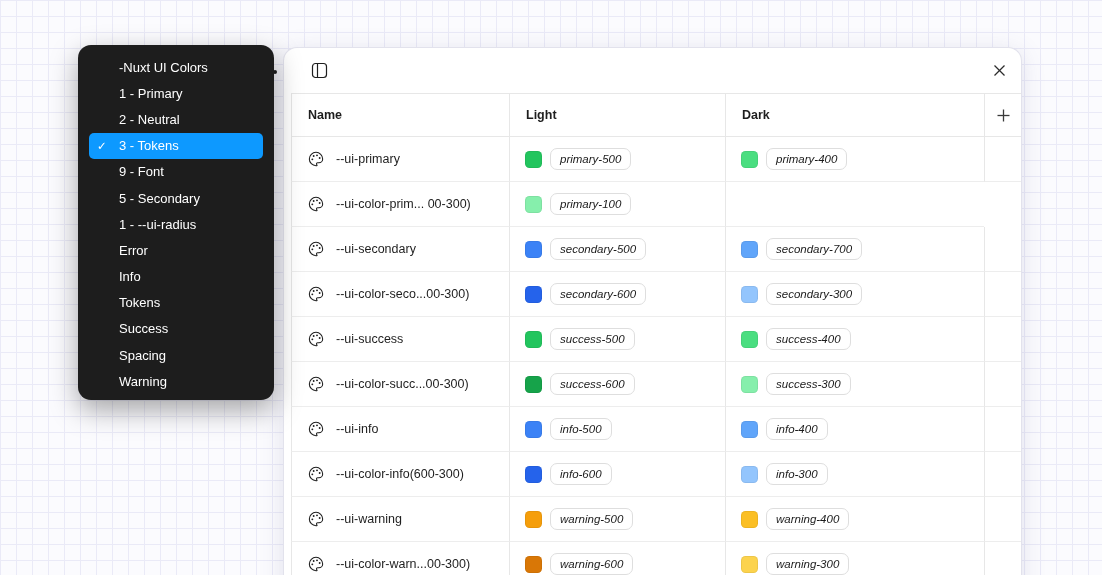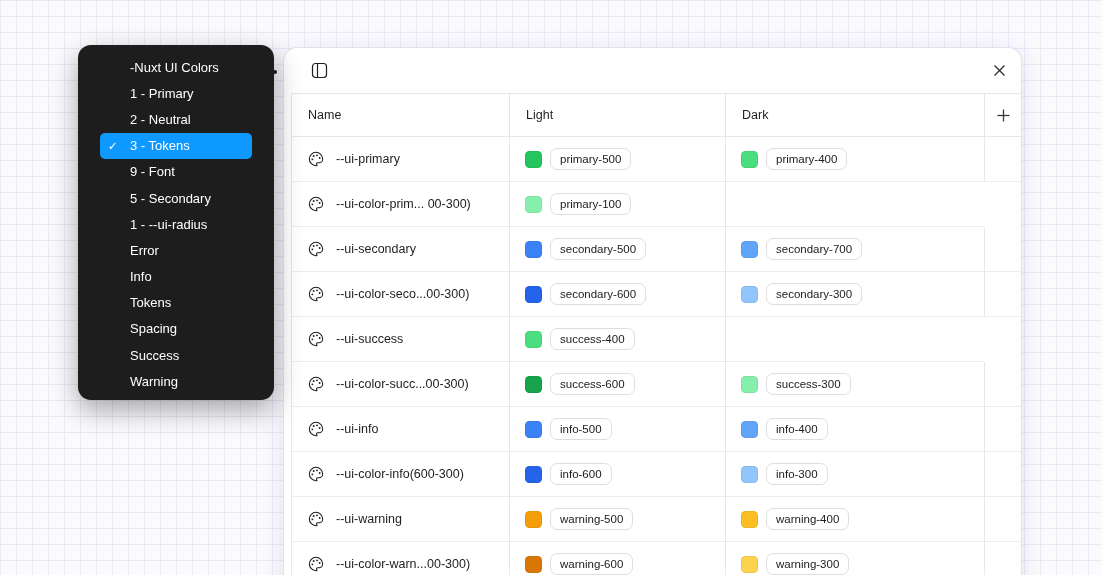--- a/index.html
+++ b/index.html
@@ -26,38 +26,38 @@
     justify-content:center; background:transparent; border:none; cursor:pointer;
     border-radius:6px; }
   .table { width:100%; }
   .thead, .trow { display:grid; grid-template-columns:7px 218px 216px 259px auto; }
   .thead { height:44px; }
   .trow { height:45px; }
   .th, .td { display:flex; align-items:center; overflow:hidden; white-space:nowrap;
     border-left:1px solid #e7e7e7; }
   .gutter { border:none; }
   .th { border-top:1px solid #e7e7e7; border-bottom:1px solid #e7e7e7;
-    font-size:12.5px; font-weight:400; color:#1e1e1e; padding-left:16px; }
+    font-size:12.5px; font-weight:700; color:#1e1e1e; padding-left:16px; }
   .th.add { justify-content:center; padding-left:0; cursor:pointer; }
   .td { border-bottom:1px solid #ededed; font-size:12.5px; color:#1e1e1e; }
   .td.name { gap:12px; padding-left:16px; }
   .td.val { gap:8px; padding-left:15px; }
   .swatch { width:17px; height:17px; border-radius:4.5px; flex:0 0 auto;
     box-shadow:inset 0 0 0 1px rgba(0,0,0,.06); }
   .badge { display:inline-flex; align-items:center; height:22px; padding:0 9px;
     background:#fff; border:1px solid #dedede; border-radius:7px;
-    font-size:11.5px; color:#1b1b1b; }
+    font-size:11.5px; color:#1b1b1b;font-style:italic; }
   .palette-ic { flex:0 0 auto; }
   
   .menu {
     position:absolute; left:78px; top:45px; width:196px;
     background:#1d1d1d; border-radius:13px; padding:9px 0 6px;
     box-shadow:0 10px 28px rgba(0,0,0,.35); z-index:5;
   }
-  .mi { height:26.2px; margin:0 22px; padding:0 8px; border-radius:5px;
+  .mi { height:26.2px; margin:0 11px; padding:0 8px; border-radius:5px;
     display:flex; align-items:center; gap:6px; color:#ffffff; font-size:13px;
     cursor:pointer; }
   .mi .chk { width:16px; font-size:11.5px; font-weight:700; text-align:left; }
   .mi.sel { background:#0d99ff; }
   .caret-dot { position:absolute; left:273px; top:70px; width:4px; height:4px;
     border-radius:50%; background:#1e1e1e; z-index:4; }
 </style>
 </head>
 <body>
 
@@ -199,20 +199,24 @@
                   <path d="M12 22a10 10 0 1 1 10-10c0 3.1-2.5 5.6-5.6 5.6h-2a1.7 1.7 0 0 0-1.7 1.7c0 .4.2.8.4 1.1.3.3.5.7.5 1.1A1.6 1.6 0 0 1 12 22z"></path>
                   <circle cx="13.5" cy="6.5" r=".6" fill="#1e1e1e"></circle>
                   <circle cx="17.5" cy="10.5" r=".6" fill="#1e1e1e"></circle>
                   <circle cx="8.5" cy="7.5" r=".6" fill="#1e1e1e"></circle>
                   <circle cx="6.5" cy="12.5" r=".6" fill="#1e1e1e"></circle>
                 </svg>
               </span>
               <span>--ui-success</span>
             </div>
             <div class="td val">
+              <span class="swatch" style="background: rgb(34, 197, 94);"></span>
+              <span class="badge">success-500</span>
+            </div>
+            <div class="td val">
               <span class="swatch" style="background: rgb(74, 222, 128);"></span>
               <span class="badge">success-400</span>
             </div>
             <div class="td"></div>
           </div>
           <div class="trow">
             <div class="gutter"></div>
             <div class="td name">
               <span class="palette-ic" style="display: flex;">
                 <svg width="16" height="16" viewBox="0 0 24 24" fill="none" stroke="#1e1e1e" stroke-width="1.6">
@@ -371,25 +375,25 @@
       <div class="mi">
         <span class="chk"></span>
         <span>Info</span>
       </div>
       <div class="mi">
         <span class="chk"></span>
         <span>Tokens</span>
       </div>
       <div class="mi">
         <span class="chk"></span>
+        <span>Success</span>
+      </div>
+      <div class="mi">
+        <span class="chk"></span>
         <span>Spacing</span>
-      </div>
-      <div class="mi">
-        <span class="chk"></span>
-        <span>Success</span>
       </div>
       <div class="mi">
         <span class="chk"></span>
         <span>Warning</span>
       </div>
     </div>
   <div class="caret-dot"></div>
 </div>
 
 </body></html>

